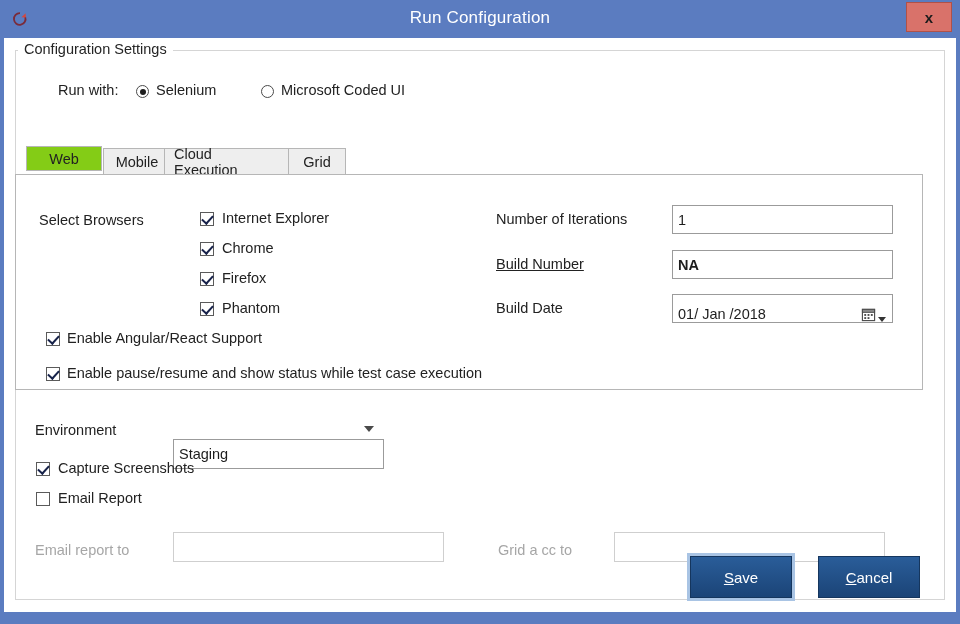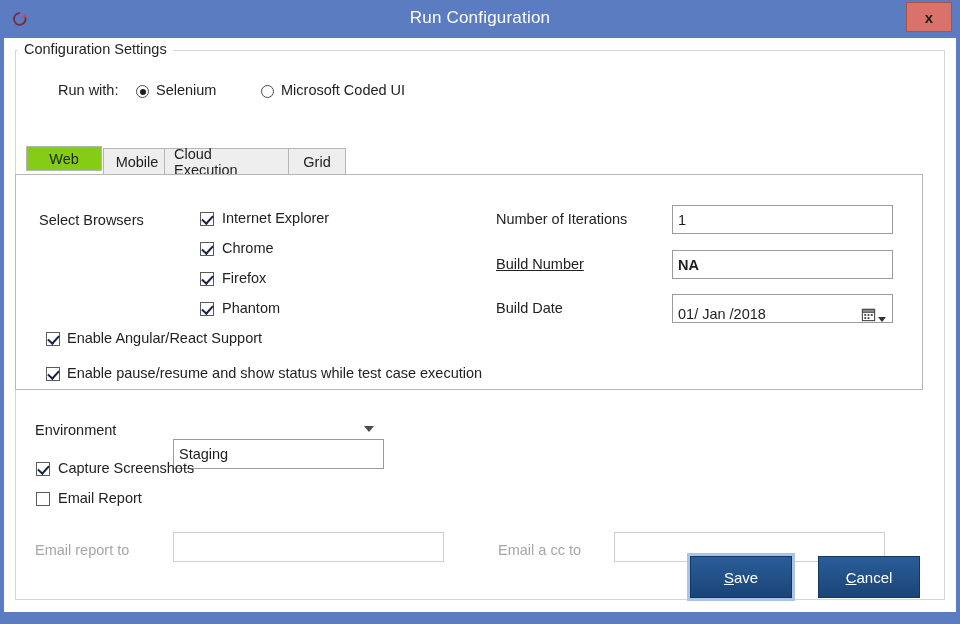--- a/index.html
+++ b/index.html
@@ -337,21 +337,21 @@
 
     <div class="cb checked" style="left:32px; top:424px;"></div>
     <div class="lbl" style="left:54px; top:422px;">Capture Screenshots</div>
 
     <div class="cb" style="left:32px; top:454px;"></div>
     <div class="lbl" style="left:54px; top:452px;">Email Report</div>
 
     <div class="lbl disabled" style="left:31px; top:504px;">Email report to</div>
     <input class="tbox disabled" style="left: 169px; top: 494px; width: 271px; height: 30px;" disabled="" value="">
 
-    <div class="lbl disabled" style="left:494px; top:504px;">Email a cc to</div>
+    <div class="lbl disabled" style="left:494px; top:504px;">Grid a cc to</div>
     <input class="tbox disabled" style="left: 610px; top: 494px; width: 271px; height: 30px;" disabled="" value="">
 
     <div class="btn" style="left:814px; top:518px; width:102px; height:42px;">
       <span><span class="acc">C</span><span>ancel</span></span>
     </div>
     <div class="btn focused" style="left:686px; top:518px; width:102px; height:42px;">
       <span><span class="acc">S</span><span>ave</span></span>
     </div>
 
   </div>

